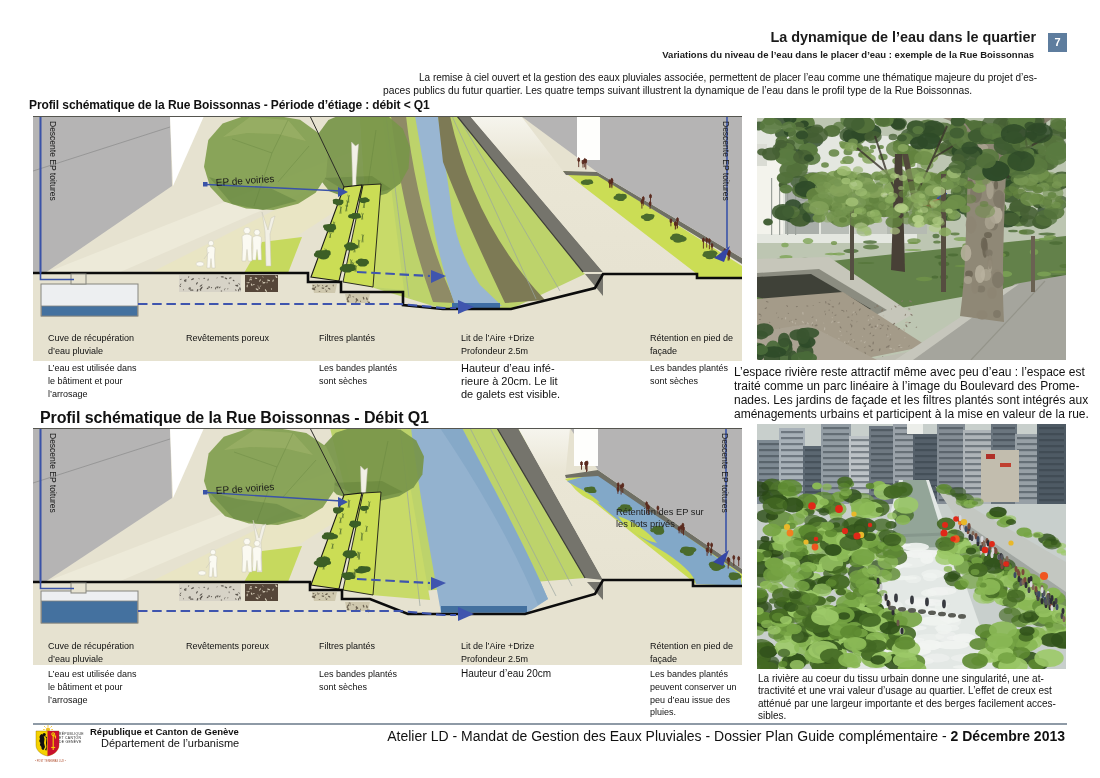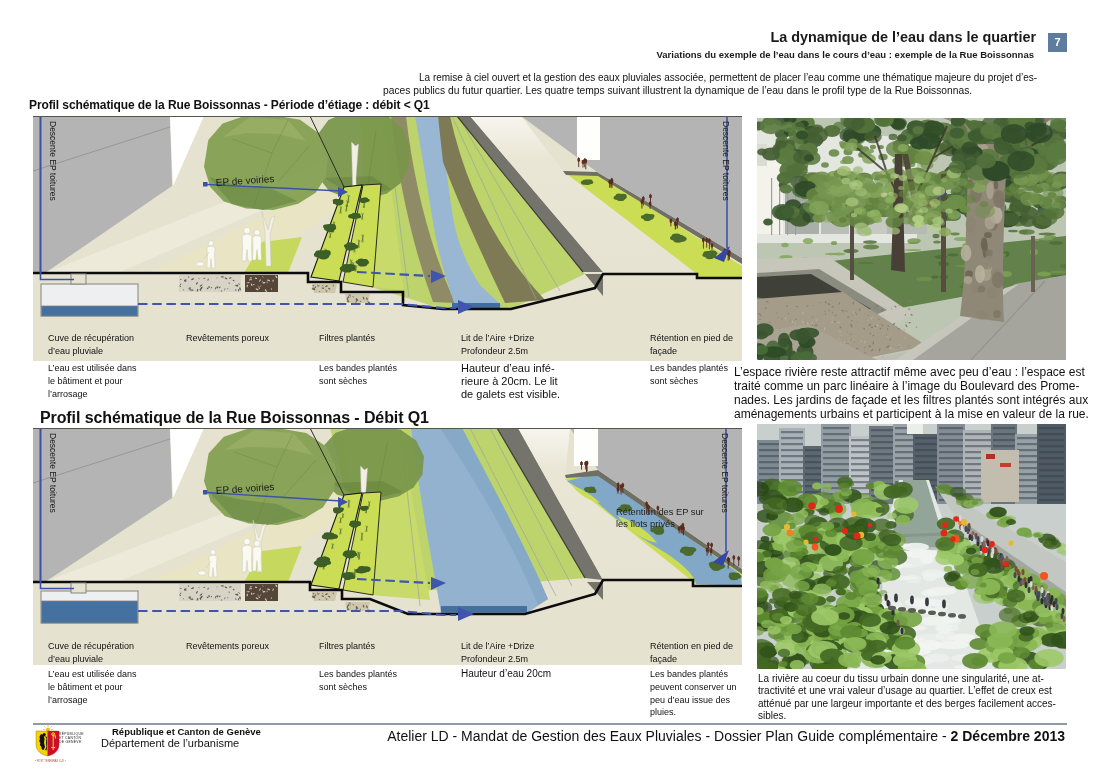--- a/index.html
+++ b/index.html
@@ -1,19 +1,19 @@
 <!DOCTYPE html>
 <html><head><meta charset="utf-8">
 <style>
 html,body{margin:0;padding:0;background:#fff;}
 body{width:1100px;height:778px;position:relative;font-family:"Liberation Sans",sans-serif;overflow:hidden;}
 .abs{position:absolute;}
 </style></head><body>
 <div class="abs" style="right:64px;top:29.5px;font-size:14.4px;font-weight:bold;color:#1a1a1a;line-height:1">La dynamique de l’eau dans le quartier</div>
-<div class="abs" style="right:66px;top:49.5px;font-size:9.5px;font-weight:bold;color:#1a1a1a;line-height:1">Variations du exemple de l’eau dans le cours d’eau : exemple de la Rue Boissonnas</div>
+<div class="abs" style="right:66px;top:49.5px;font-size:9.5px;font-weight:bold;color:#1a1a1a;line-height:1">Variations du niveau de l’eau dans le placer d’eau : exemple de la Rue Boissonnas</div>
 <div class="abs" style="left:1048px;top:33px;width:19px;height:19px;background:#5e7d9e;color:#fff;font-size:11px;font-weight:bold;text-align:center;line-height:19px">7</div>
 <div class="abs" style="left:419px;top:73px;font-size:10px;line-height:1;white-space:nowrap;color:#111">La remise à ciel ouvert et la gestion des eaux pluviales associée, permettent de placer l’eau comme une thématique majeure du projet d’es-</div>
 <div class="abs" style="left:383px;top:86px;font-size:10.25px;line-height:1;white-space:nowrap;color:#111">paces publics du futur quartier. Les quatre temps suivant illustrent la dynamique de l’eau dans le profil type de la Rue Boissonnas.</div>
 <div class="abs" style="left:29px;top:98.5px;font-size:12px;font-weight:bold;color:#111;line-height:1;letter-spacing:-0.1px">Profil schématique de la Rue Boissonnas - Période d’étiage : débit &lt; Q1</div>
 <div class="abs" style="left:40px;top:410px;font-size:16px;font-weight:bold;color:#111;line-height:1;letter-spacing:-0.1px">Profil schématique de la Rue Boissonnas - Débit Q1</div>
 <svg style="position:absolute;left:33px;top:116px" width="709" height="245" viewBox="33 116 709 245">
     <defs>
       <linearGradient id="stg116" x1="0" y1="116" x2="0" y2="273" gradientUnits="userSpaceOnUse">
         <stop offset="0" stop-color="#f6f5ee"></stop>
         <stop offset="0.28" stop-color="#eae6d5"></stop>
@@ -2972,14 +2972,14 @@
 <g stroke="#f5d200" stroke-width="1.1" fill="none">
 <line x1="17.2" y1="2.5" x2="17.2" y2="19"></line>
 <path d="M17.2,5 L19.5,5 L19.5,7.5"></path>
 <path d="M15.2,16.5 h4"></path>
 </g>
 <circle cx="17.2" cy="3.2" r="1.5" fill="none" stroke="#f5d200" stroke-width="1"></circle>
 </g>
 <text x="4" y="37.5" font-size="2.6" fill="#b05030" font-family="Liberation Sans">• POST TENEBRAS LUX •</text>
 </svg>
 <div class="abs" style="left:59px;top:732px;font-size:3.4px;line-height:4.2px;color:#222;letter-spacing:0.3px">RÉPUBLIQUE<br>ET CANTON<br>DE GENÈVE</div>
-<div class="abs" style="left:112px;top:727px;font-size:9.5px;font-weight:bold;color:#111;line-height:1">République et Canton de Genève</div>
+<div class="abs" style="left:90px;top:727px;font-size:9.5px;font-weight:bold;color:#111;line-height:1">République et Canton de Genève</div>
 <div class="abs" style="left:101px;top:738px;font-size:11px;color:#111;line-height:1">Département de l’urbanisme</div>
 <div class="abs" style="right:35px;top:729px;font-size:14px;color:#111;line-height:1">Atelier LD - Mandat de Gestion des Eaux Pluviales - Dossier Plan Guide complémentaire - <b>2 Décembre 2013</b></div>
 </body></html>

